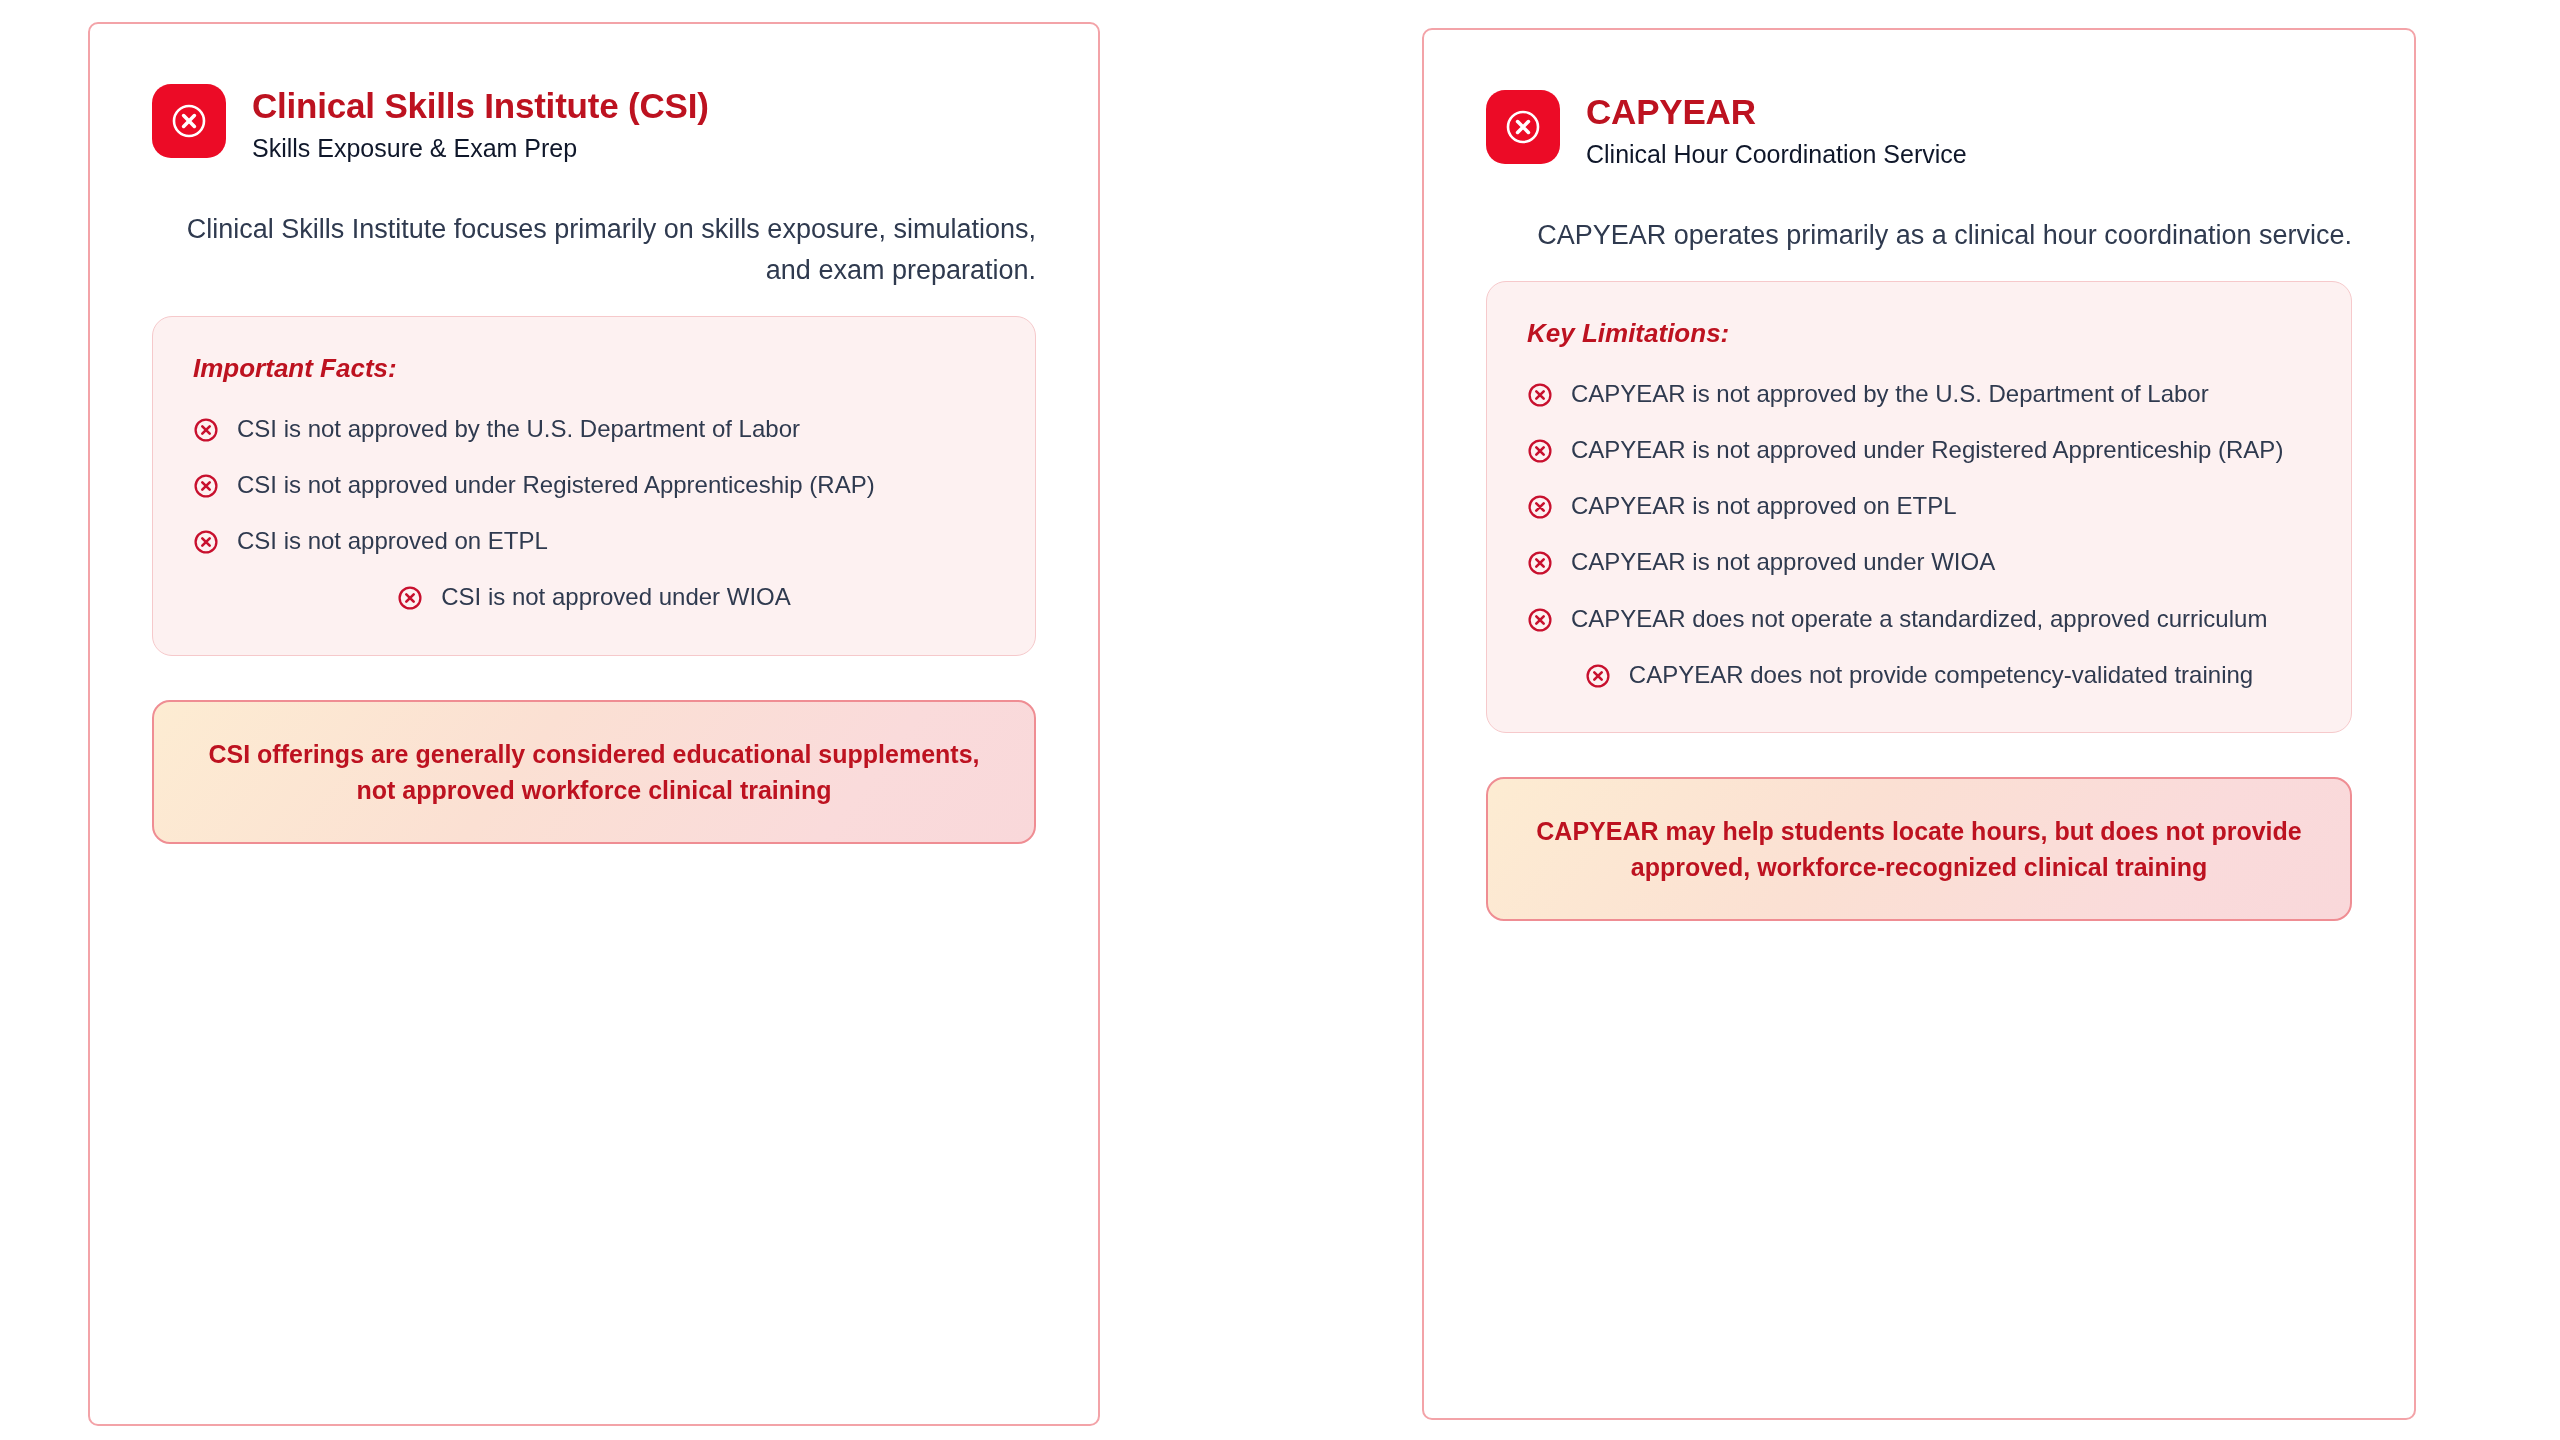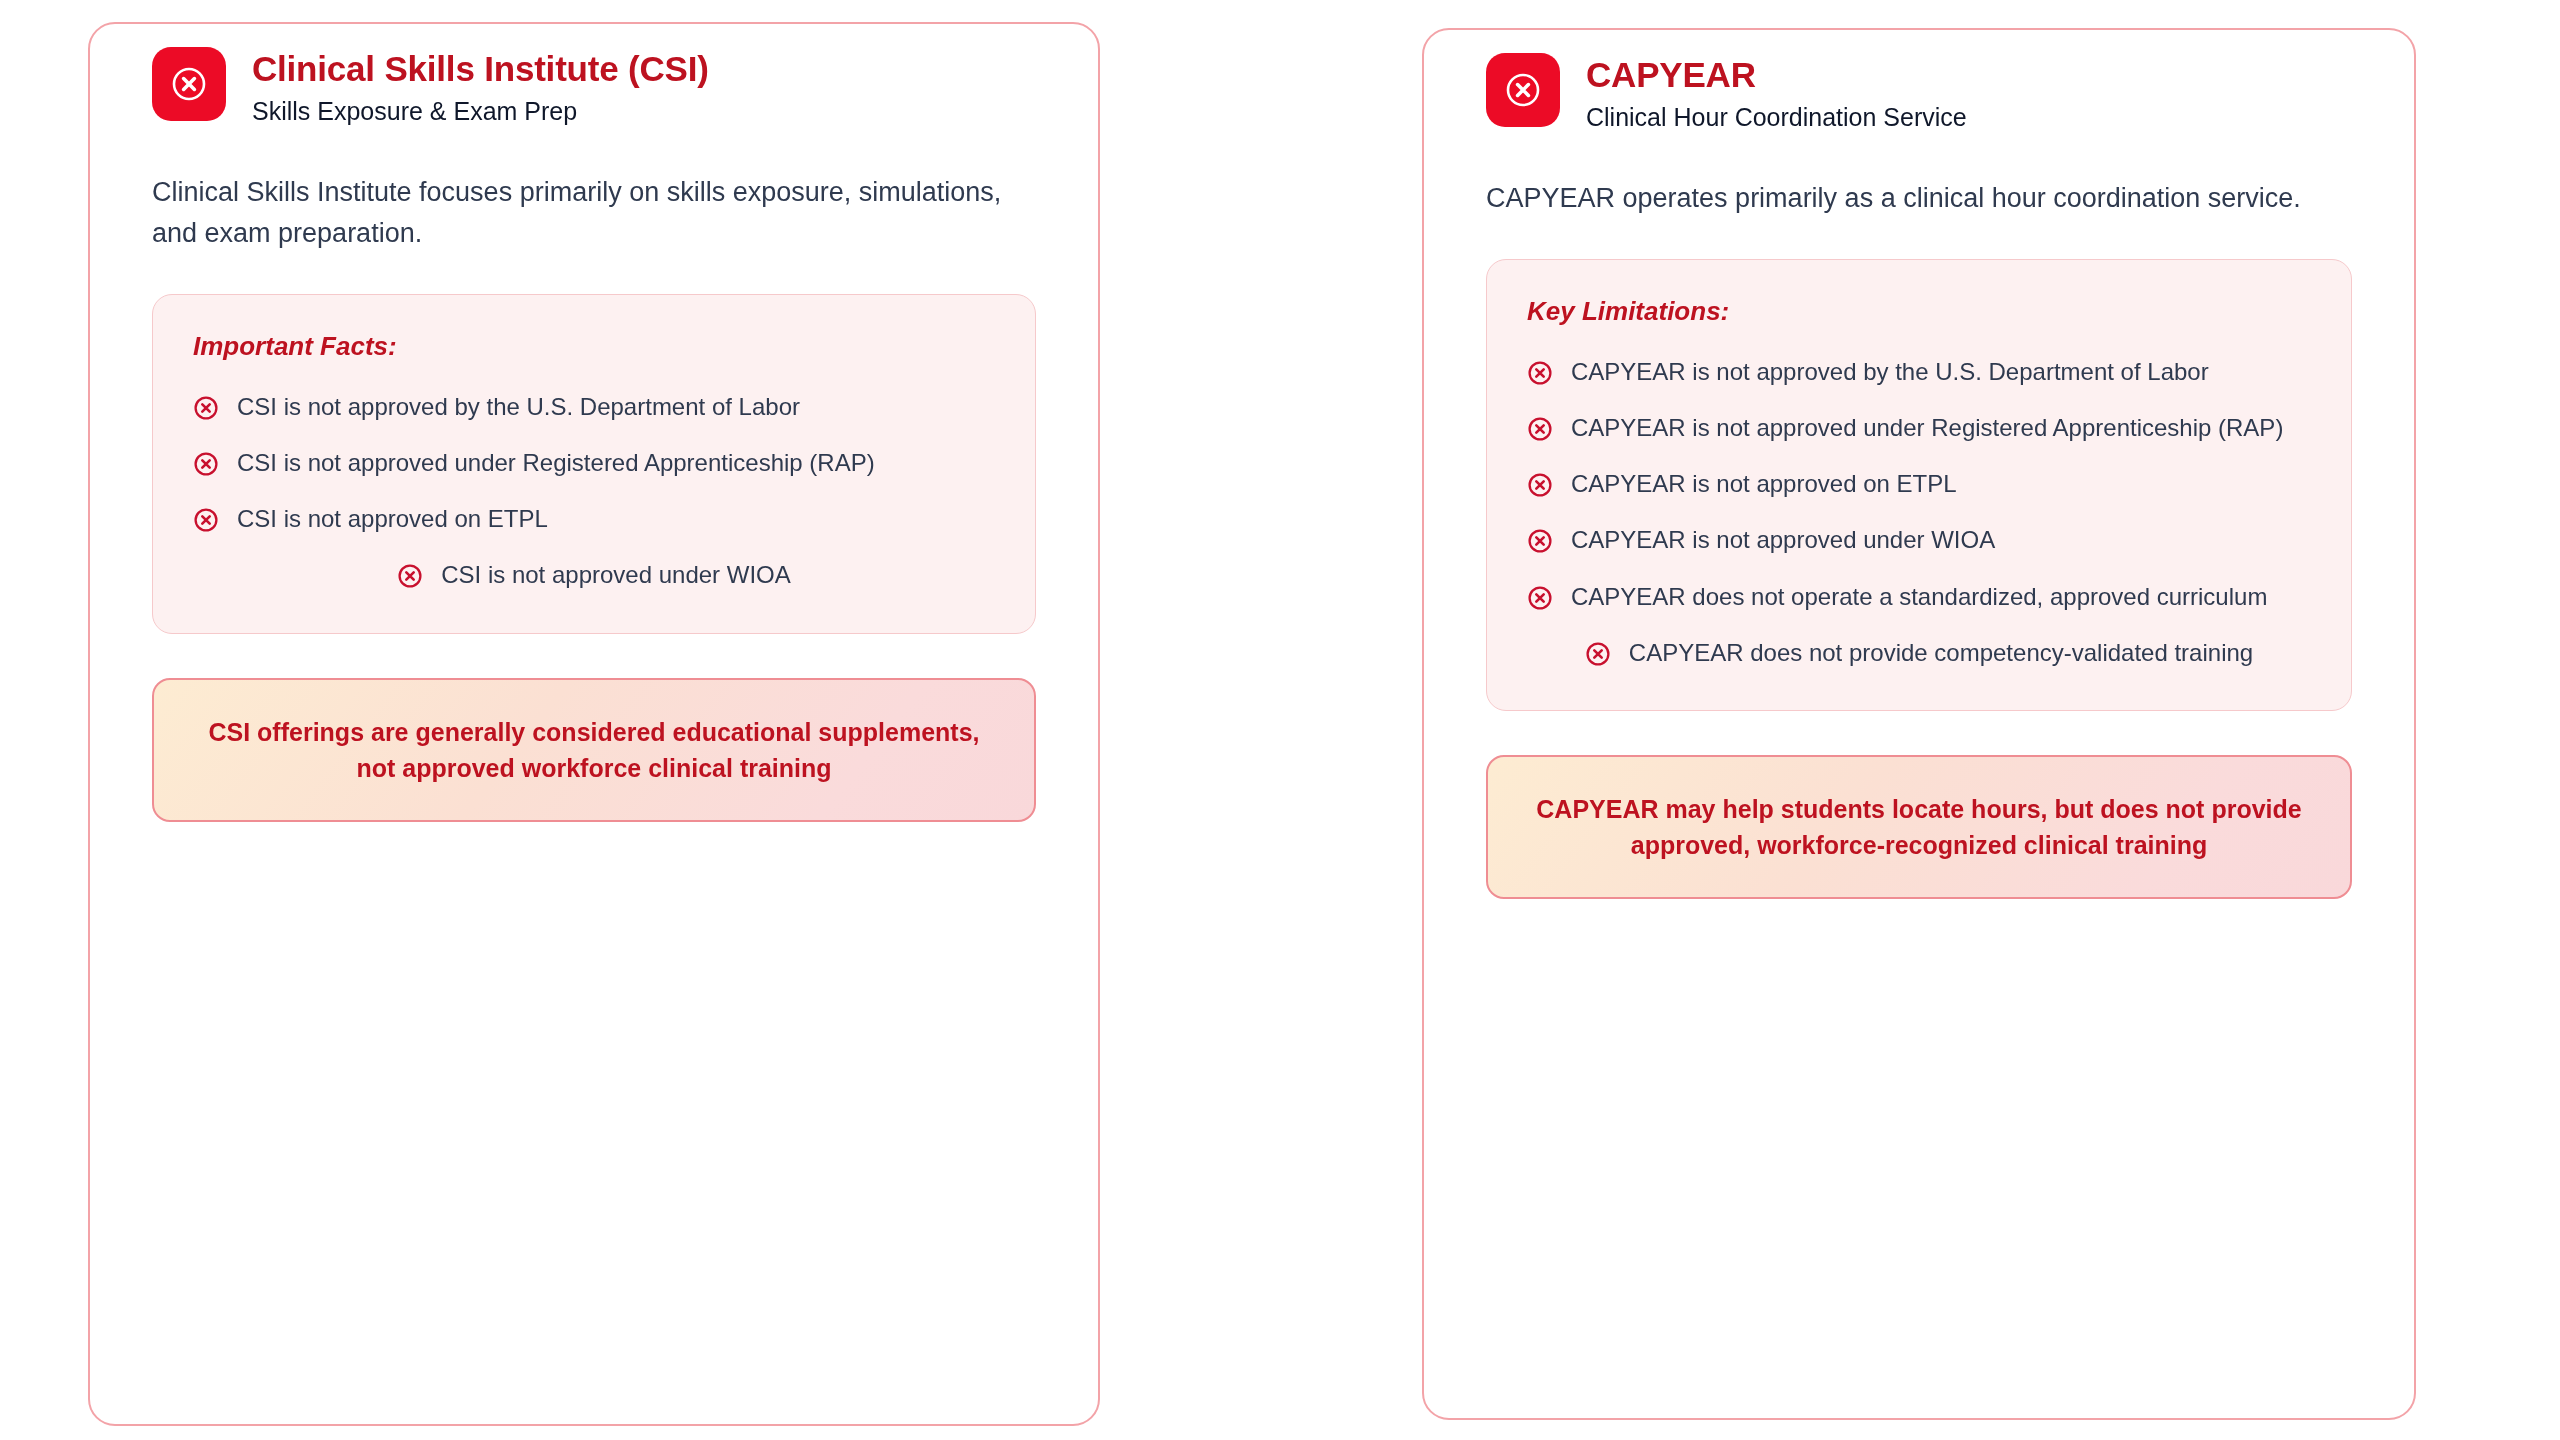--- a/index.html
+++ b/index.html
@@ -22,22 +22,22 @@
     display: flex;
     align-items: flex-start;
   }
 
   
   .card {
     position: absolute;
     box-sizing: border-box;
     background: #ffffff;
     border: 2px solid #f3a3a8;
-    border-radius: 27px;
-    padding: 23px 62px 40px 62px;
+    border-radius: 10px;
+    padding: 60px 62px 40px 62px;
   }
   .card--left {
     left: 88px;
     top: 22px;
     width: 1012px;
     height: 1404px;
   }
   .card--right {
     left: 1422px;
     top: 28px;
@@ -78,24 +78,25 @@
   .card-subtitle {
     margin: 0;
     font-size: 25px;
     line-height: 1.2;
     color: #0f172a;
     font-weight: normal;
   }
 
   
   .card-intro {
-    margin: 0 0 40px 0;
+    margin: 0 0 25px 0;
     font-size: 27px;
     line-height: 1.52;
     color: #2f3a4f;
+    text-align: right;
   }
 
   
   .facts-panel {
     box-sizing: border-box;
     border: 1.5px solid #f6c9cb;
     border-radius: 20px;
     background: #fdf1f1;
     padding: 36px 40px 40px 40px;
   }

